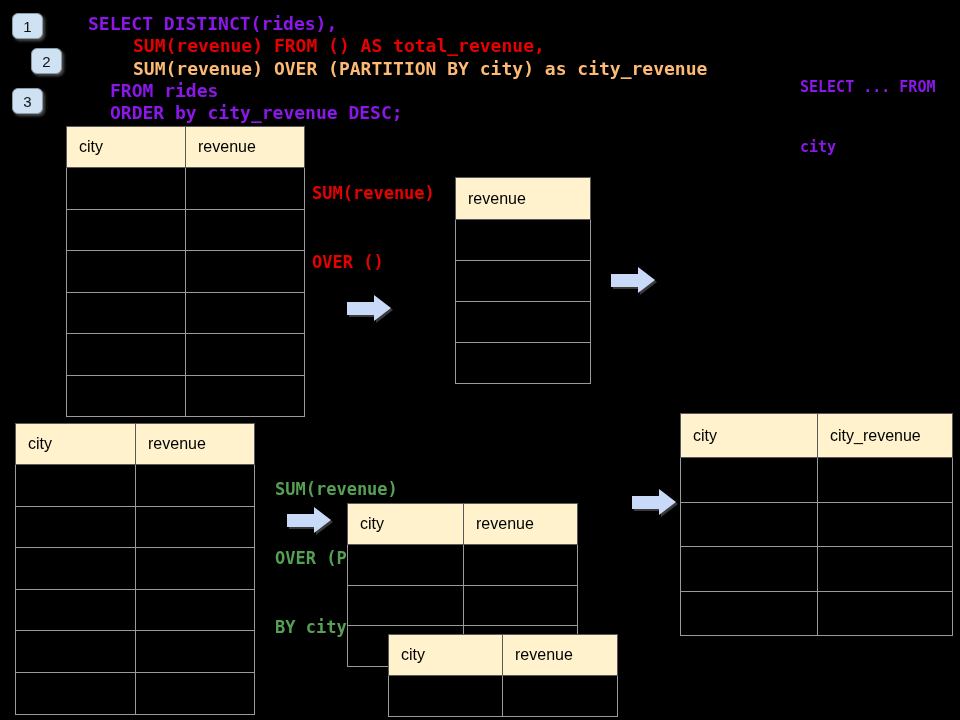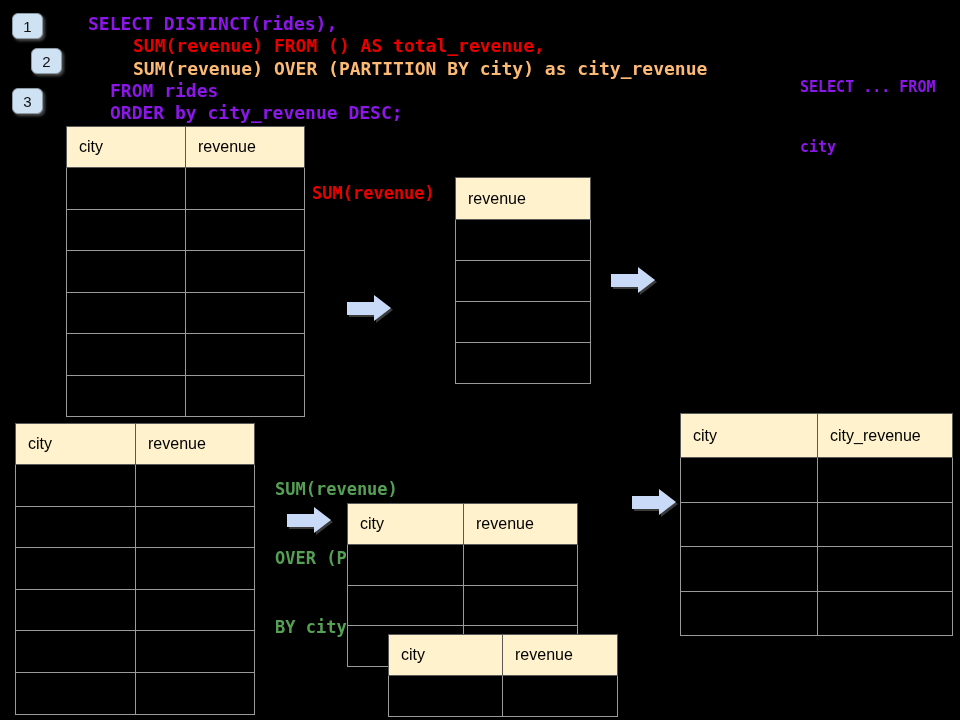--- a/index.html
+++ b/index.html
@@ -93,20 +93,21 @@
 <div class="code purple" style="left:110px; top:80px;">FROM rides</div>
 <div class="code purple" style="left:110px; top:102px;">ORDER by city_revenue DESC;</div>
 
 <div class="note" style="left:752px; top:37px;">
   <div>SELECT ... FROM</div>
   <div>city</div>
 </div>
 
 <div class="ann red" style="left:312px; top:136px;">
   <div>SUM(revenue)</div>
+  <div>OVER ()</div>
 </div>
 
 <div class="ann green" style="left:275px; top:432px;">
   <div>SUM(revenue)</div>
   <div>OVER (PARTITION</div>
   <div>BY city)</div>
 </div>
 
 <table class="dtable" id="t-source-top" style="left:66px; top:126px; width:238px;">
   <colgroup>

